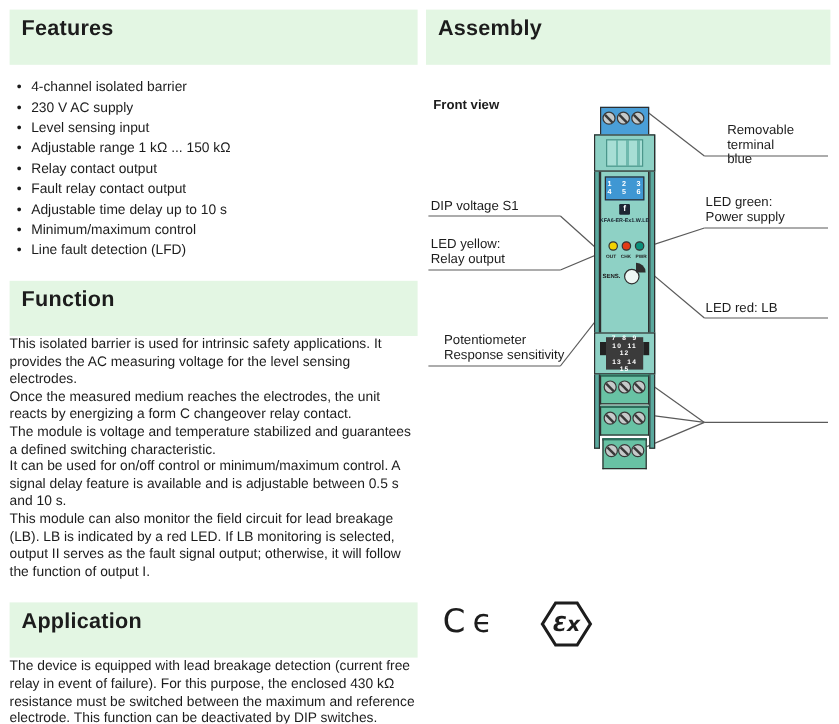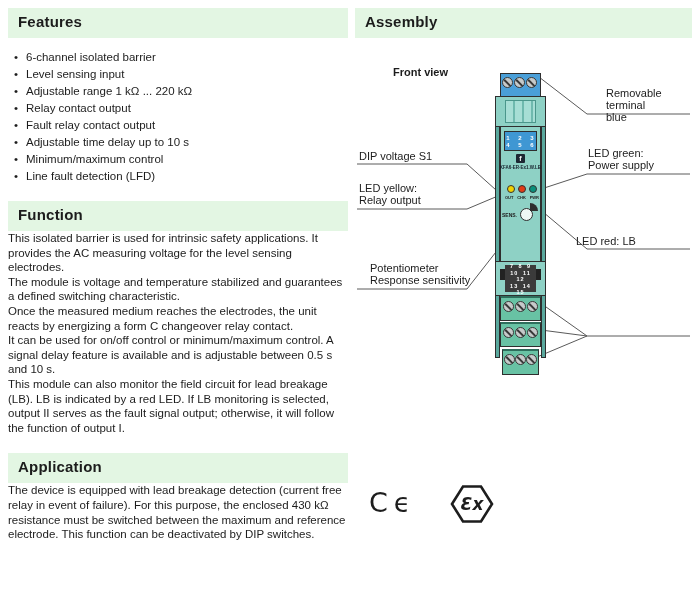--- a/index.html
+++ b/index.html
@@ -14,22 +14,22 @@
     --led-green:#0a8f7a;
     --dark-block:#3b3b3b;
   }
   *{box-sizing:border-box;margin:0;padding:0;}
   html,body{width:699px;height:603px;background:#fff;overflow:hidden;}
   body{font-family:"Liberation Sans",sans-serif;color:#1c1c1c;position:relative;}
 
   .col-left{position:absolute;left:8px;top:8px;width:340px;}
   .col-right{position:absolute;left:355px;top:8px;width:337px;height:590px;}
 
-  .section-header{background:var(--section-header-bg);padding:5px 10px 8px 10px;
-    font-size:15px;font-weight:bold;letter-spacing:.2px;}
+  .section-header{background:var(--section-header-bg);padding:5px 10px 20px 10px;
+    font-size:18px;font-weight:bold;letter-spacing:.2px;}
 
   .features-list{list-style:none;margin:11px 0 16px 4px;}
   .features-list li{font-size:11.5px;line-height:17px;padding-left:14px;position:relative;}
   .features-list li::before{content:"•";position:absolute;left:2px;top:0;}
 
   .body-par{font-size:11.5px;line-height:14.6px;}
   .par-group{margin-bottom:18px;}
   .col-left .section-header + .par-group{margin-top:0;}
 
   
@@ -72,36 +72,37 @@
     letter-spacing:6px;color:#1d1d1d;}
 </style>
 </head>
 <body>
 
 <div class="col-left">
 
   <div class="section-header">Features</div>
 
   <ul class="features-list">
-    <li>6-channel isolated barrier</li>
+    <li>4-channel isolated barrier</li>
+    <li>230 V AC supply</li>
     <li>Level sensing input</li>
-    <li>Adjustable range 1 kΩ ... 220 kΩ</li>
+    <li>Adjustable range 1 kΩ ... 150 kΩ</li>
     <li>Relay contact output</li>
     <li>Fault relay contact output</li>
     <li>Adjustable time delay up to 10 s</li>
     <li>Minimum/maximum control</li>
     <li>Line fault detection (LFD)</li>
   </ul>
 
   <div class="section-header">Function</div>
 
   <div class="par-group">
     <p class="body-par">This isolated barrier is used for intrinsic safety applications. It provides the AC measuring voltage for the level sensing electrodes.</p>
+    <p class="body-par">Once the measured medium reaches the electrodes, the unit reacts by energizing a form C changeover relay contact.</p>
     <p class="body-par">The module is voltage and temperature stabilized and guarantees a defined switching characteristic.</p>
-    <p class="body-par">Once the measured medium reaches the electrodes, the unit reacts by energizing a form C changeover relay contact.</p>
     <p class="body-par">It can be used for on/off control or minimum/maximum control. A signal delay feature is available and is adjustable between 0.5 s and 10 s.</p>
     <p class="body-par">This module can also monitor the field circuit for lead breakage (LB). LB is indicated by a red LED. If LB monitoring is selected, output II serves as the fault signal output; otherwise, it will follow the function of output I.</p>
   </div>
 
   <div class="section-header">Application</div>
 
   <div class="par-group">
     <p class="body-par">The device is equipped with lead breakage detection (current free relay in event of failure). For this purpose, the enclosed 430 kΩ resistance must be switched between the maximum and reference electrode. This function can be deactivated by DIP switches.</p>
   </div>
 
@@ -129,21 +130,21 @@
           <line x1="232" y1="135" x2="180" y2="152"></line>
         <line x1="232" y1="210" x2="335" y2="210"></line>
           <line x1="232" y1="210" x2="169" y2="157"></line>
         <line x1="232" y1="297" x2="335" y2="297"></line>
         <line x1="232" y1="297" x2="184" y2="263"></line>
         <line x1="232" y1="297" x2="186" y2="291"></line>
         <line x1="232" y1="297" x2="182" y2="318"></line>
       </g>
     </svg>
 
-    <div class="lbl bold" style="left:6px;top:27px;margin-left:32px;">Front view</div>
+    <div class="lbl bold" style="left:6px;top:27px;">Front view</div>
 
     <div class="lbl" style="left:4px;top:111px;">DIP voltage S1</div>
 
     <div class="lbl" style="left:4px;top:143px;">
       <div>LED yellow:</div>
       <div>Relay output</div>
     </div>
 
     <div class="lbl" style="left:4px;top:223px;margin-left:11px;">
       <div>Potentiometer</div>
@@ -153,21 +154,21 @@
     <div class="lbl" style="left:233px;top:48px;margin-left:18px;">
       <div>Removable terminal</div>
       <div>blue</div>
     </div>
 
     <div class="lbl" style="left:233px;top:108px;">
       <div>LED green:</div>
       <div>Power supply</div>
     </div>
 
-    <div class="lbl" style="left:221px;top:196px;">LED red: LB</div>
+    <div class="lbl" style="left:233px;top:196px;">LED red: LB</div>
 
 
     <div class="part rail" style="left:140px;top:57px;width:5px;height:262px;"></div>
     <div class="part rail" style="left:186px;top:57px;width:5px;height:262px;"></div>
 
     <div class="part face" style="left:145px;top:87px;width:41px;height:172px;"></div>
 
     <div class="part tblue" style="left:145px;top:34px;width:41px;height:25px;"></div>
     <div class="screw" style="left:147px;top:38px;"></div>
     <div class="screw" style="left:159px;top:38px;"></div>

